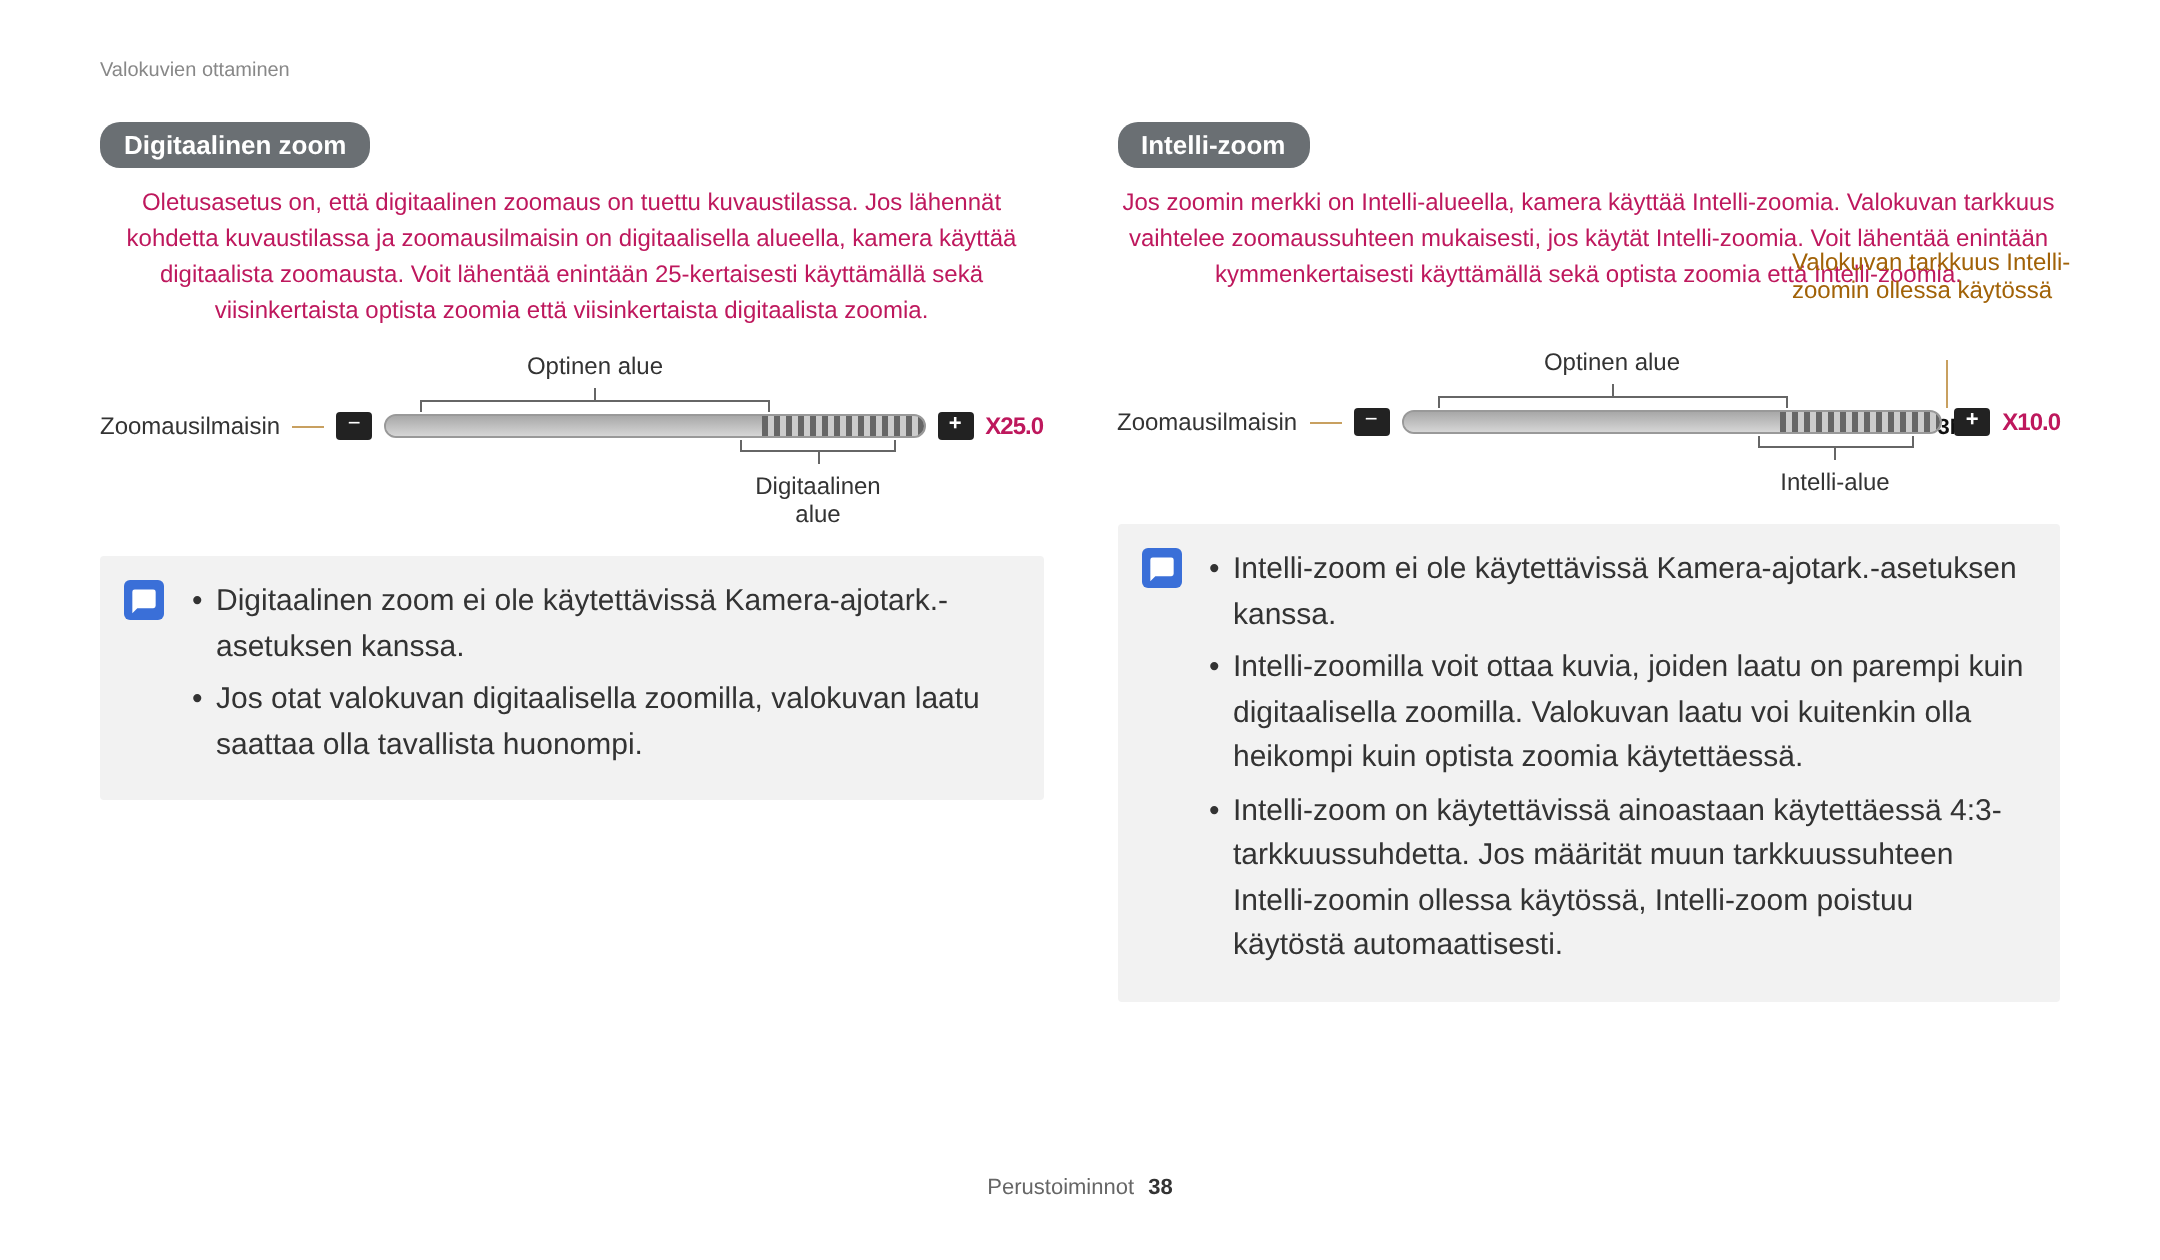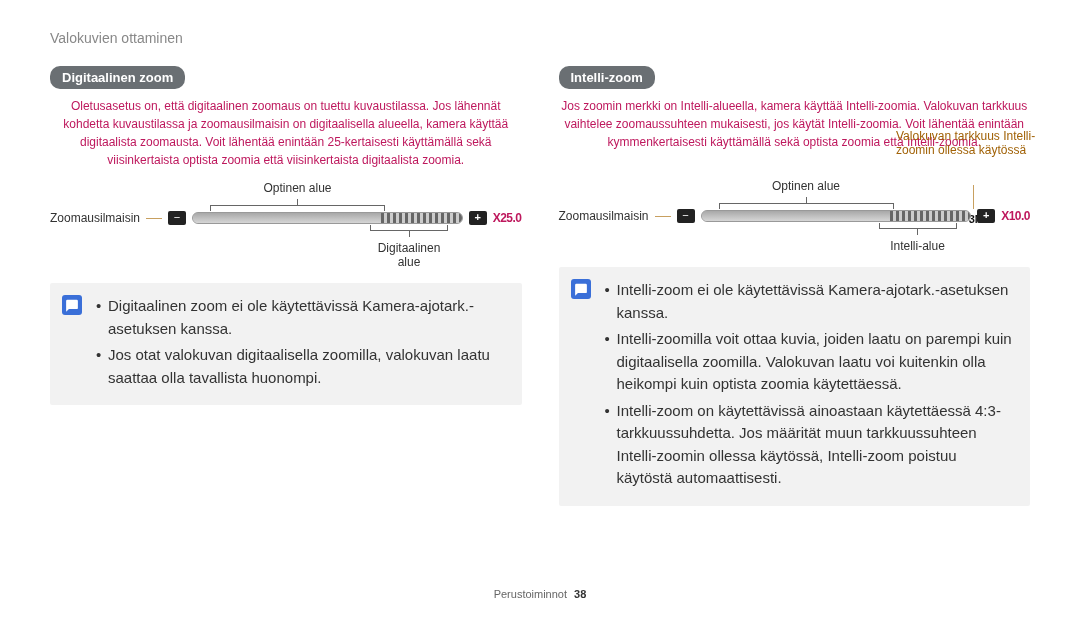--- a/index.html
+++ b/index.html
@@ -7,21 +7,21 @@
     width: 1080px;
     height: 630px;
     background: #fff;
     font-family: Arial, Helvetica, sans-serif;
     color: #333;
     padding: 30px 50px 20px 50px;
     position: relative;
   }
   .breadcrumb {
     color: #888;
-    font-size: 14px;
+    font-size: 10px;
     margin-bottom: 20px;
   }
   .columns {
     display: flex;
     gap: 37px;
   }
   .col {
     flex: 1;
     min-width: 0;
   }

